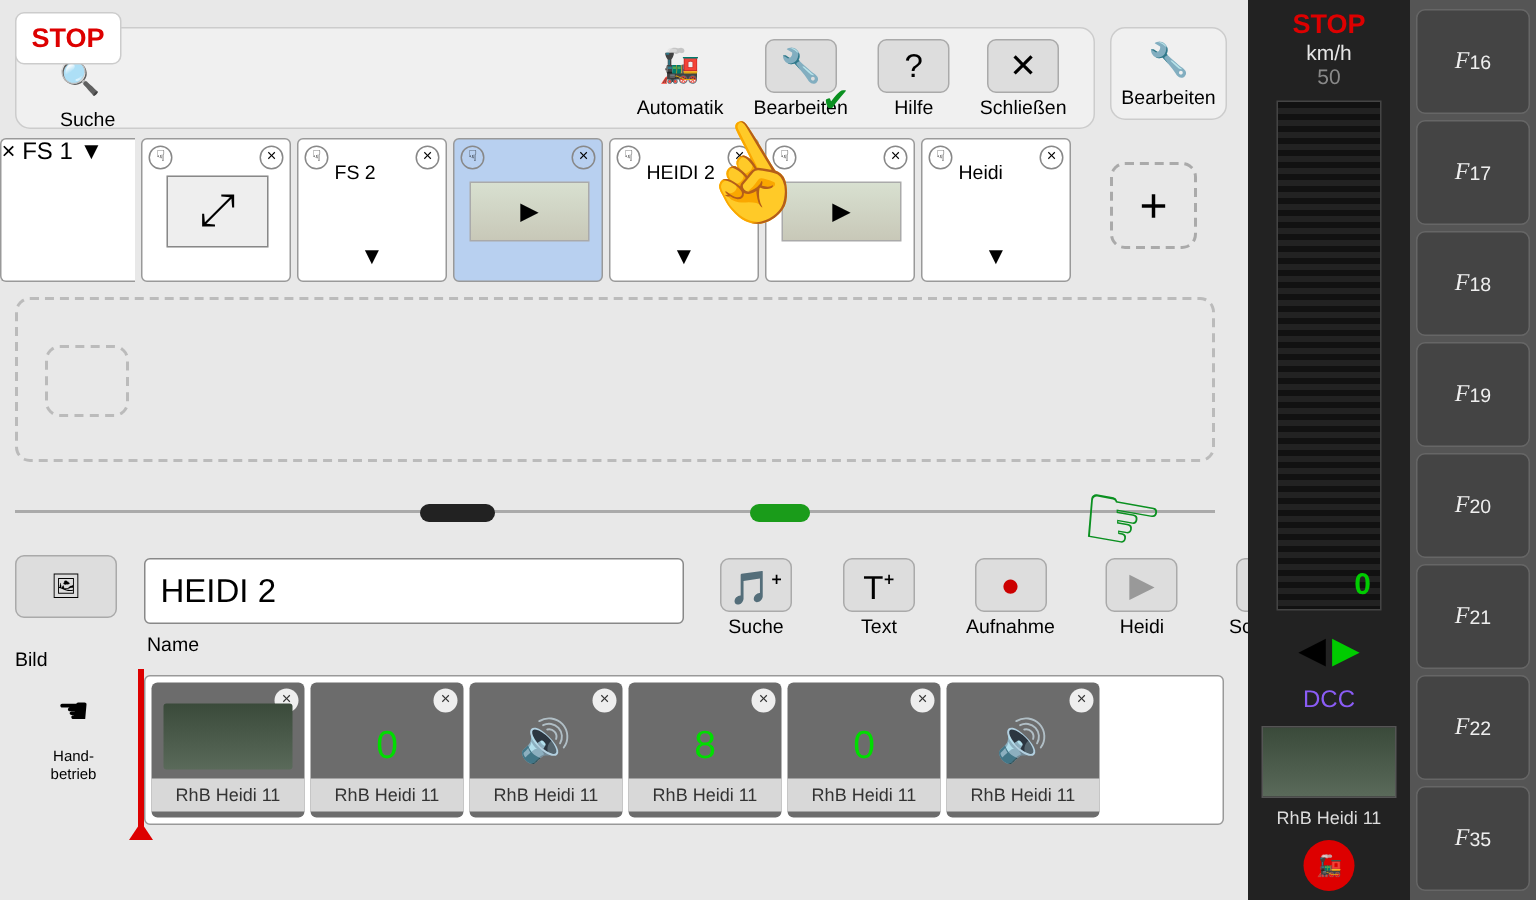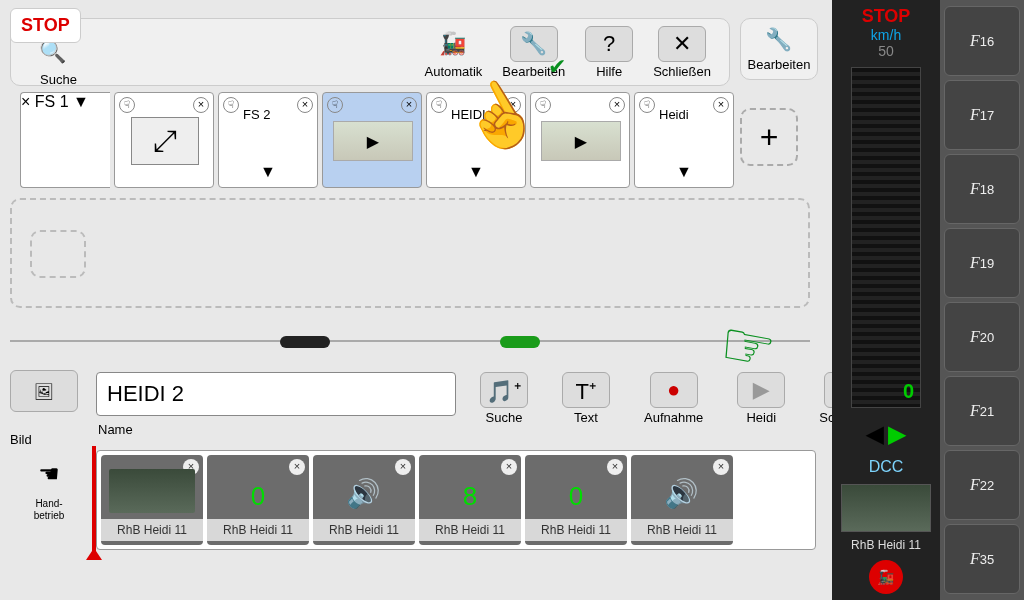--- a/index.html
+++ b/index.html
@@ -12,21 +12,21 @@
 .top-toolbar { position: absolute; top: 18px; left: 10px; width: 720px; height: 68px; background: #f0f0f0; border-radius: 10px; border: 1px solid #ccc; display: flex; align-items: center; padding: 4px 8px; }
 .top-toolbar .spacer { flex: 1; }
 .tool-btn { display: flex; flex-direction: column; align-items: center; padding: 2px 10px; cursor: pointer; }
 .tool-icon { width: 48px; height: 36px; background: #ddd; border: 1px solid #aaa; border-radius: 6px; display: flex; align-items: center; justify-content: center; font-size: 22px; }
 .tool-icon.plain { background: transparent; border: none; }
 .tool-label { font-size: 13px; margin-top: 2px; }
 .suche { position: absolute; left: 40px; top: 72px; font-size: 13px; }
 
 .edit-side-btn { position: absolute; top: 18px; left: 740px; width: 78px; height: 62px; background: #f0f0f0; border: 1px solid #ccc; border-radius: 10px; display: flex; flex-direction: column; align-items: center; justify-content: center; }
 
-.cards-row { position: absolute; top: 92px; left: 0px; display: flex; gap: 4px; padding-left: 20px; }
+.cards-row { position: absolute; top: 92px; left: 0px; display: flex; gap: 4px; }
 .card { width: 100px; height: 96px; background: #fff; border: 1px solid #999; border-radius: 4px; position: relative; }
 .card .grab { position: absolute; top: 4px; left: 4px; width: 16px; height: 16px; border: 1px solid #888; border-radius: 50%; font-size: 10px; text-align: center; line-height: 14px; }
 .card .close { position: absolute; top: 4px; right: 4px; width: 16px; height: 16px; border: 1px solid #888; border-radius: 50%; font-size: 11px; text-align: center; line-height: 12px; cursor: pointer; }
 .card .title { position: absolute; top: 14px; left: 24px; font-size: 13px; }
 .card .drop { position: absolute; bottom: 6px; left: 50%; transform: translateX(-50%); }
 .card.sel { background: #b8d0f0; }
 .card .thumb { position: absolute; top: 28px; left: 10px; width: 80px; height: 40px; background: linear-gradient(#d8e0d0, #c8c8b8); border: 1px solid #aaa; display: flex; align-items: center; justify-content: center; }
 .half-card { width: 90px; height: 96px; border: 1px solid #999; border-right: none; border-radius: 4px 0 0 4px; background: #fff; position: relative; }
 
 .add-btn { position: absolute; top: 108px; left: 740px; width: 58px; height: 58px; border: 2px dashed #aaa; border-radius: 10px; display: flex; align-items: center; justify-content: center; font-size: 32px; cursor: pointer; }
@@ -65,28 +65,28 @@
 .red-line { position: absolute; top: 86px; left: 82px; width: 4px; height: 108px; background: #d00; }
 .red-tri { position: absolute; top: 188px; left: 76px; width: 0; height: 0; border-left: 8px solid transparent; border-right: 8px solid transparent; border-bottom: 12px solid #d00; }
 
 .hand-pointer { position: absolute; color: #0a9020; font-size: 62px; transform: rotate(-30deg); z-index: 6; }
 .hp1 { top: 80px; left: 460px; }
 .hp2 { top: 310px; left: 720px; transform: rotate(10deg); }
 
 .right-panel { position: absolute; top: 0; right: 0; width: 192px; height: 600px; display: flex; }
 .speed-col { width: 108px; height: 100%; background: #222; padding: 6px; display: flex; flex-direction: column; align-items: center; }
 .sp-stop { color: #d00; font-size: 18px; font-weight: bold; }
-.sp-unit { color: #0ea5e9; font-size: 14px; }
+.sp-unit { color: #e5e5e5; font-size: 14px; }
 .sp-val { color: #888; font-size: 14px; }
 .sp-scale { flex: 1; width: 70px; background: repeating-linear-gradient(#111,#111 4px,#222 4px,#222 8px); margin: 8px 0; border: 1px solid #444; position: relative; }
 .sp-zero { position: absolute; bottom: 4px; right: 6px; color: #0c0; font-size: 20px; font-weight: bold; }
 .sp-arrows { display: flex; gap: 4px; margin: 4px 0; }
 .sp-arr-l { color: #000; font-size: 24px; }
 .sp-arr-r { color: #0c0; font-size: 24px; }
-.sp-dcc { color: #7dd3fc; font-size: 16px; margin: 6px 0; }
+.sp-dcc { color: #8b5cf6; font-size: 16px; margin: 6px 0; }
 .sp-thumb { width: 90px; height: 48px; background: linear-gradient(#3a4a3a,#5a6a5a); border: 1px solid #555; margin: 2px 0; }
 .sp-name { color: #ddd; font-size: 12px; margin: 4px 0; }
 .sp-bot { width: 34px; height: 34px; background: #d00; border-radius: 50%; display: flex; align-items: center; justify-content: center; color: #fff; font-size: 14px; margin-top: 4px; }
 
 .fn-col { width: 84px; background: #555; display: flex; flex-direction: column; gap: 4px; padding: 6px 4px; }
 .fn-btn { flex: 1; background: #444; border: 1px solid #666; border-radius: 6px; color: #eee; display: flex; align-items: center; justify-content: center; font-style: italic; font-size: 16px; font-family: serif; cursor: pointer; }
 .fn-btn .sub { font-size: 13px; font-style: normal; }
 
 .check-badge { position: absolute; top: 54px; left: 548px; color: #0a9020; font-size: 22px; z-index: 8; }
 </style>

